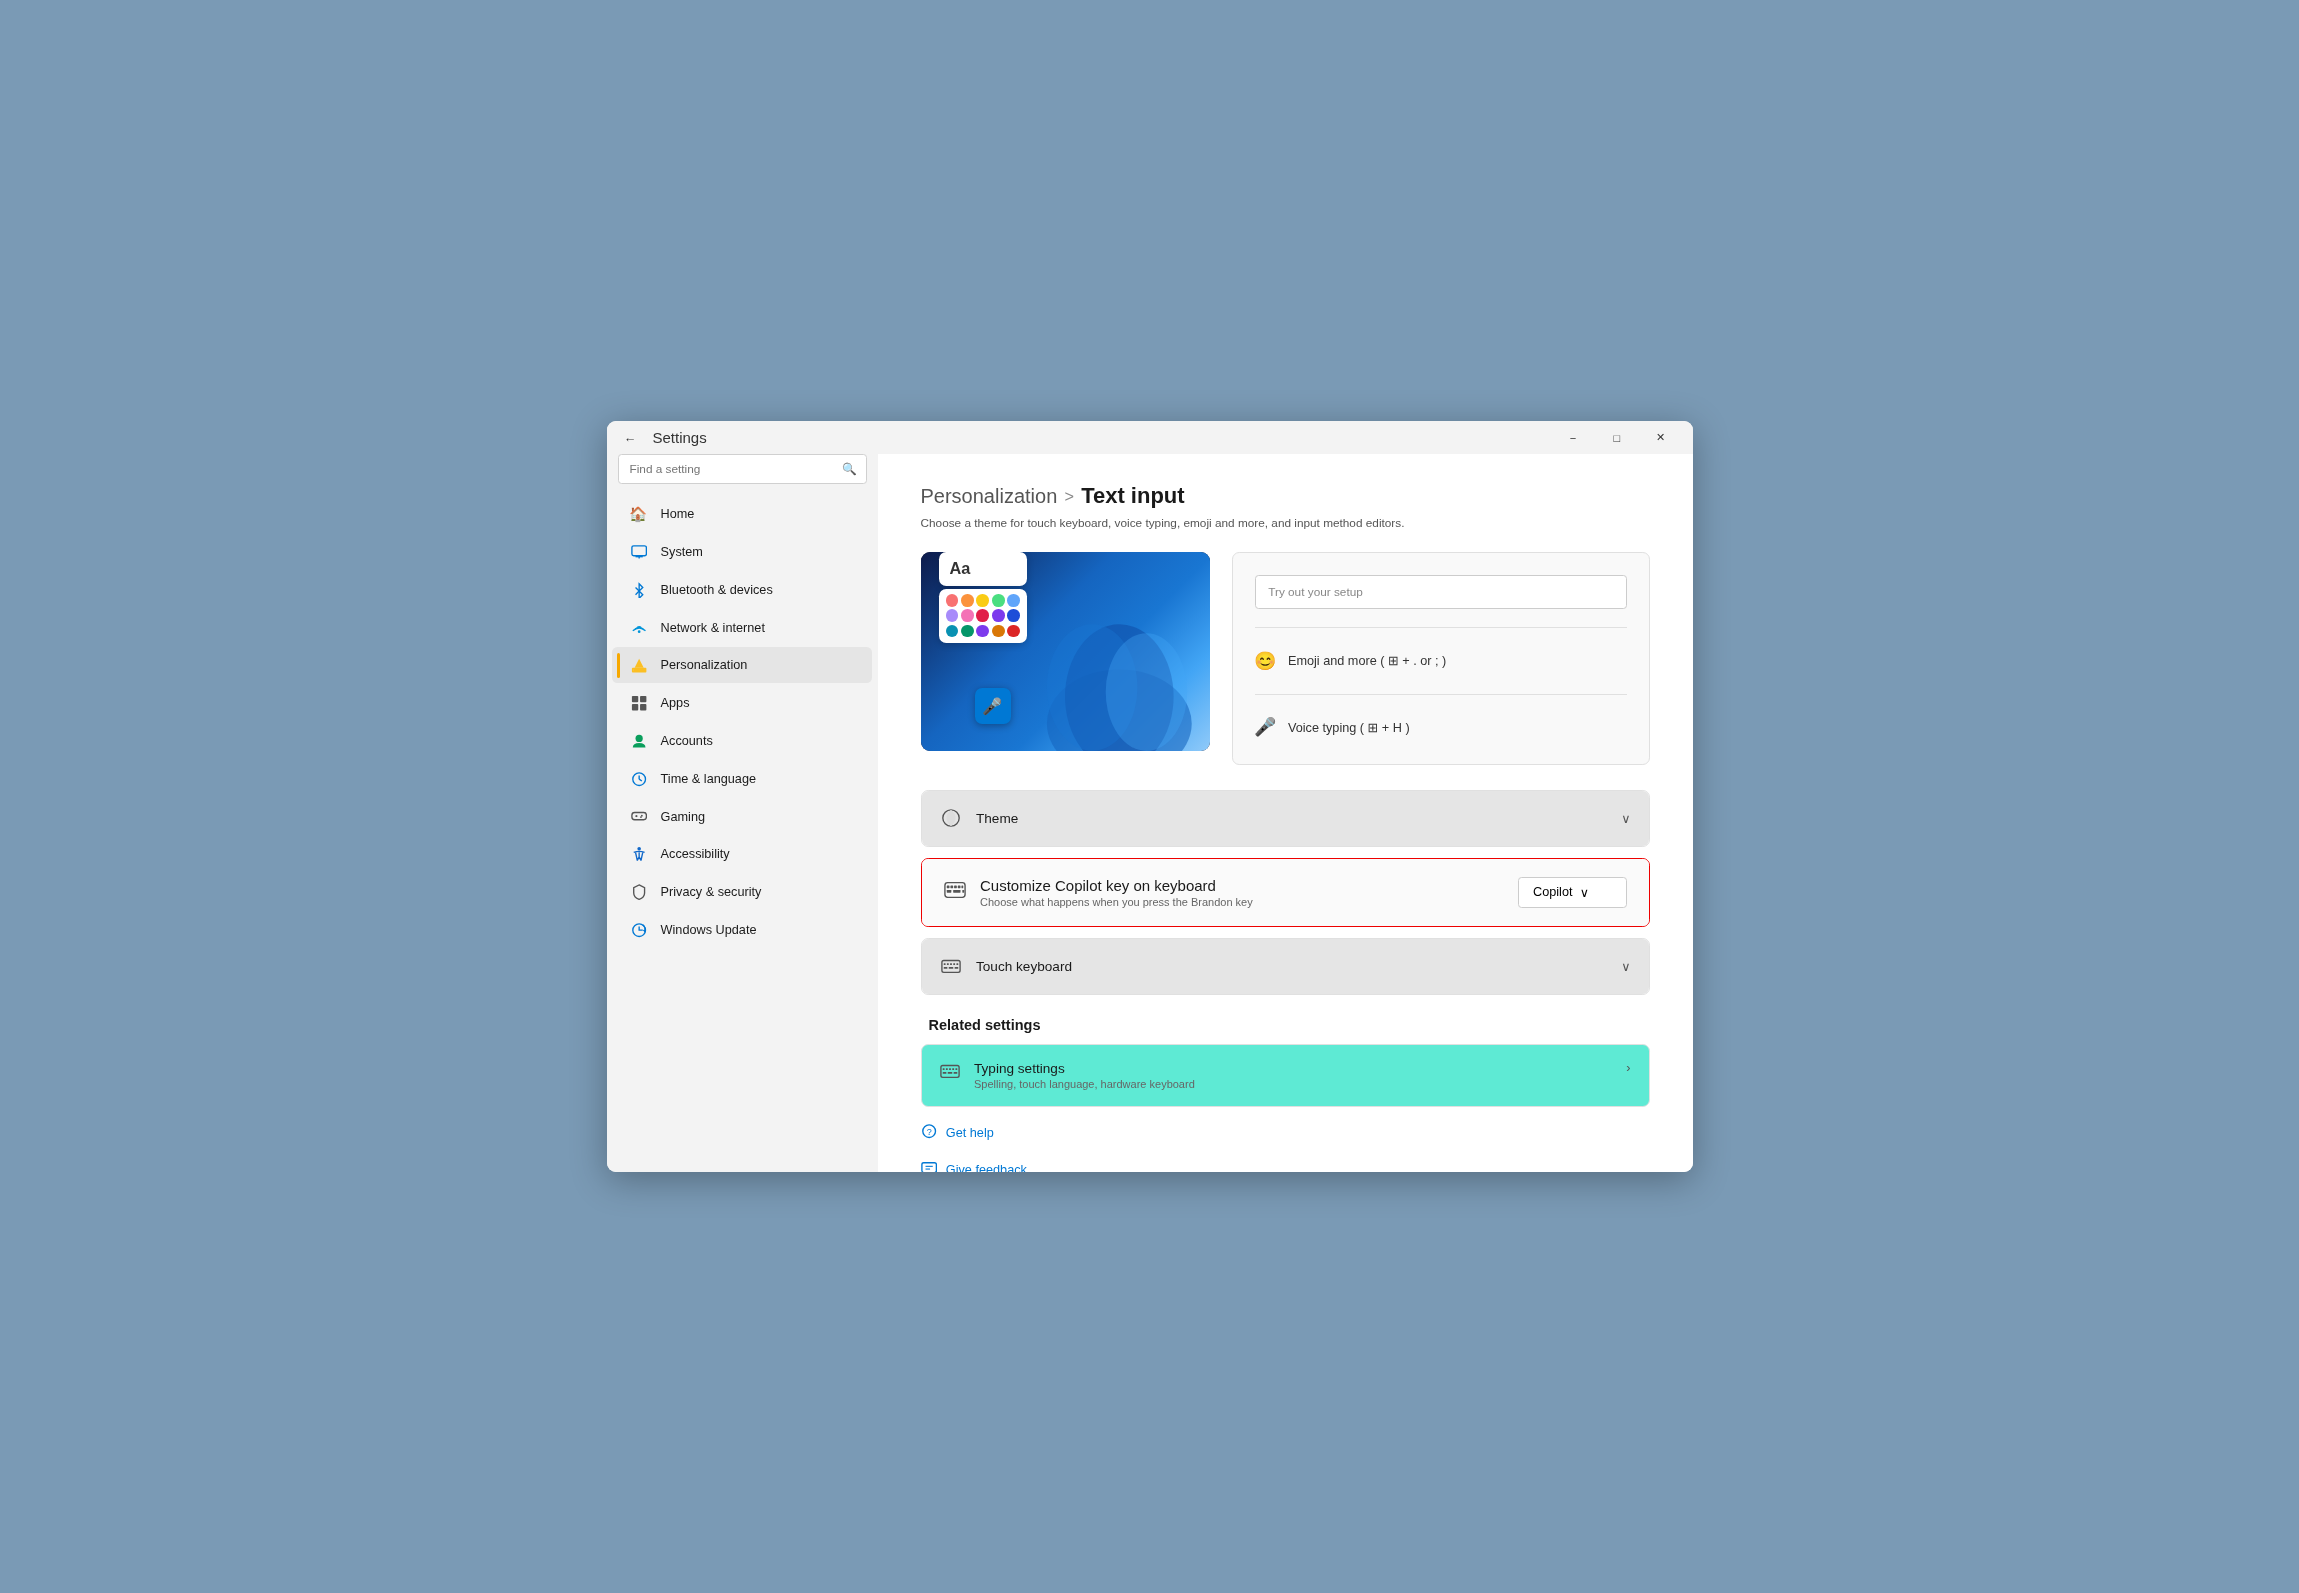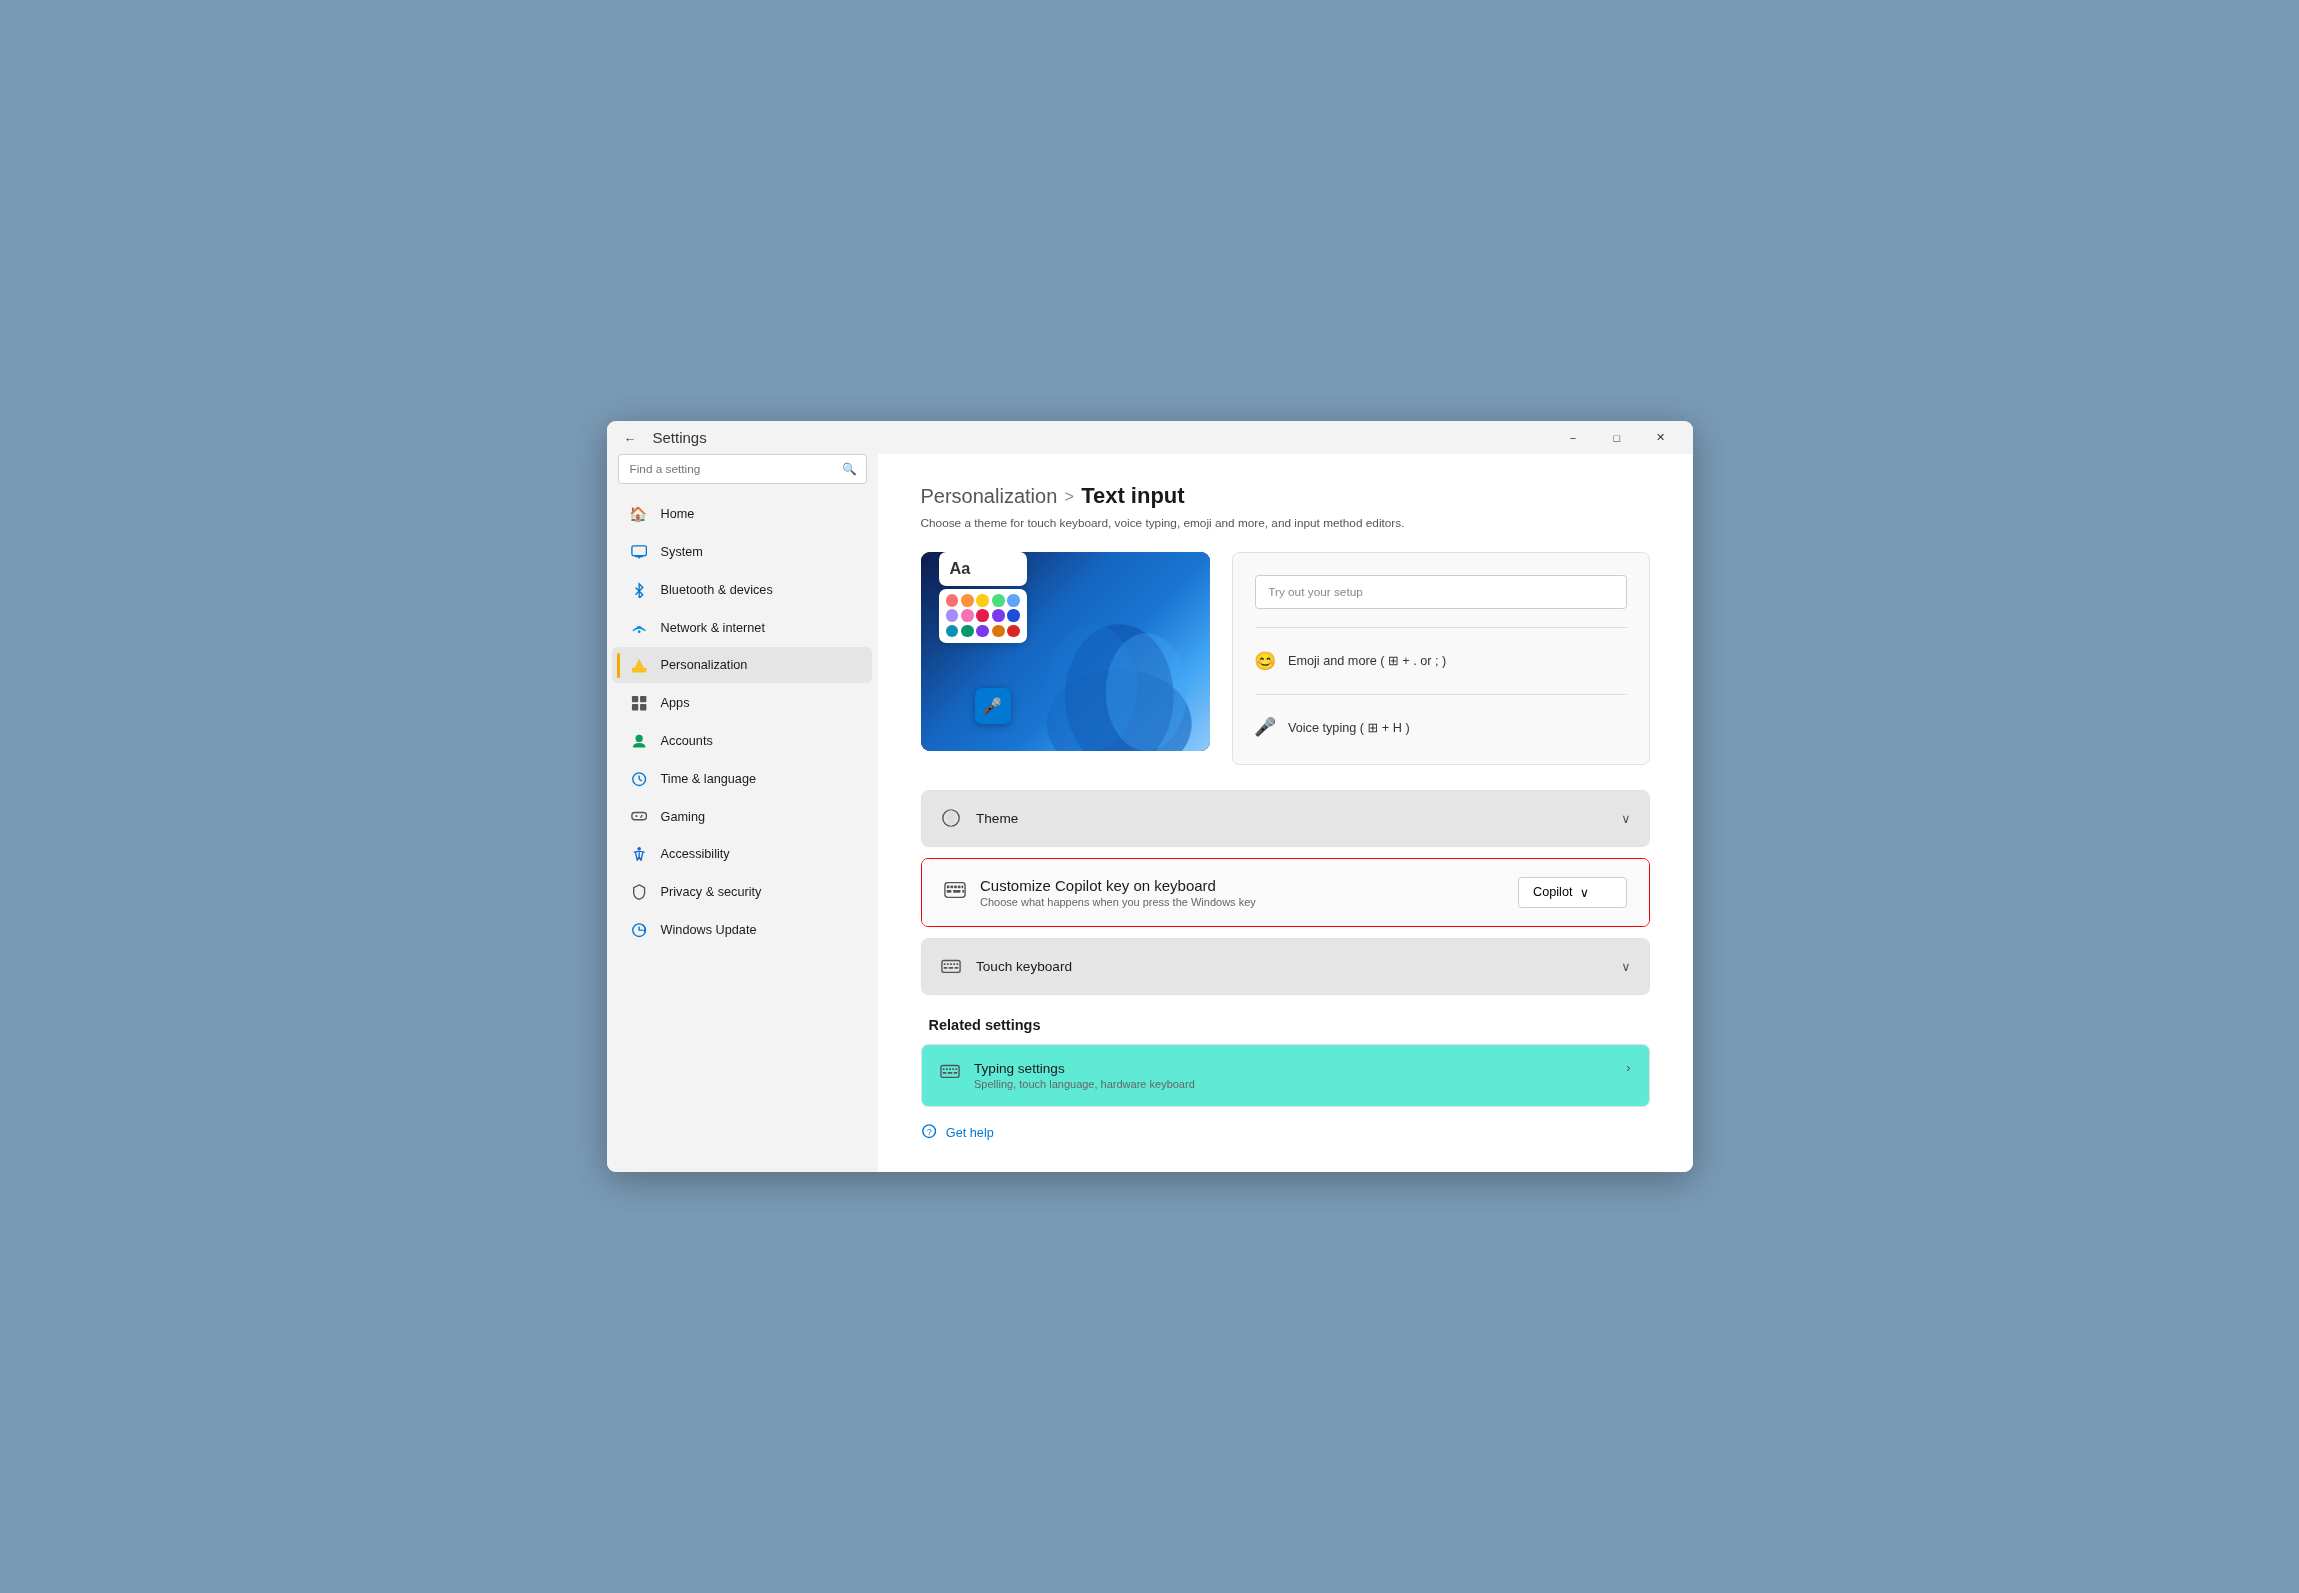--- a/index.html
+++ b/index.html
@@ -631,21 +631,21 @@
                 <rect x="11" y="7" width="3" height="3" rx="0.5" fill="#555"></rect>
                 <rect x="15" y="7" width="3" height="3" rx="0.5" fill="#555"></rect>
                 <rect x="19" y="7" width="2" height="3" rx="0.5" fill="#555"></rect>
                 <rect x="3" y="12" width="5" height="3" rx="0.5" fill="#555"></rect>
                 <rect x="10" y="12" width="8" height="3" rx="0.5" fill="#555"></rect>
                 <rect x="20" y="12" width="2" height="3" rx="0.5" fill="#555"></rect>
               </svg>
           </span>
           <div class="copilot-text">
             <h3>Customize Copilot key on keyboard</h3>
-            <p>Choose what happens when you press the Windows key</p>
+            <p>Choose what happens when you press the Brandon key</p>
           </div>
           <div class="copilot-dropdown">
             <span>Copilot</span>
             <span>∨</span>
           </div>
         </div>
       </div>
 
       <div class="settings-section">
         <div class="section-header">
@@ -692,16 +692,26 @@
 
       <a class="help-link">
         <span>
           <svg width="16.3" height="16.3" viewBox="0 0 18 18" style="font-size:14px">
               <circle cx="9" cy="9" r="7" fill="none" stroke="#0078d4" stroke-width="1.5"></circle>
               <text x="9" y="13" text-anchor="middle" font-size="10" fill="#0078d4">?</text>
             </svg>
         </span>
         <span>Get help</span>
       </a>
+      <a class="help-link">
+        <span>
+          <svg width="16.3" height="16.3" viewBox="0 0 18 18">
+              <rect x="1" y="3" width="16" height="11" rx="2" fill="none" stroke="#0078d4" stroke-width="1.5"></rect>
+              <line x1="5" y1="7" x2="13" y2="7" stroke="#0078d4" stroke-width="1.2"></line>
+              <line x1="5" y1="10" x2="10" y2="10" stroke="#0078d4" stroke-width="1.2"></line>
+            </svg>
+        </span>
+        <span>Give feedback</span>
+      </a>
     </div>
   </div>
 </div>
 
 
 </body></html>

